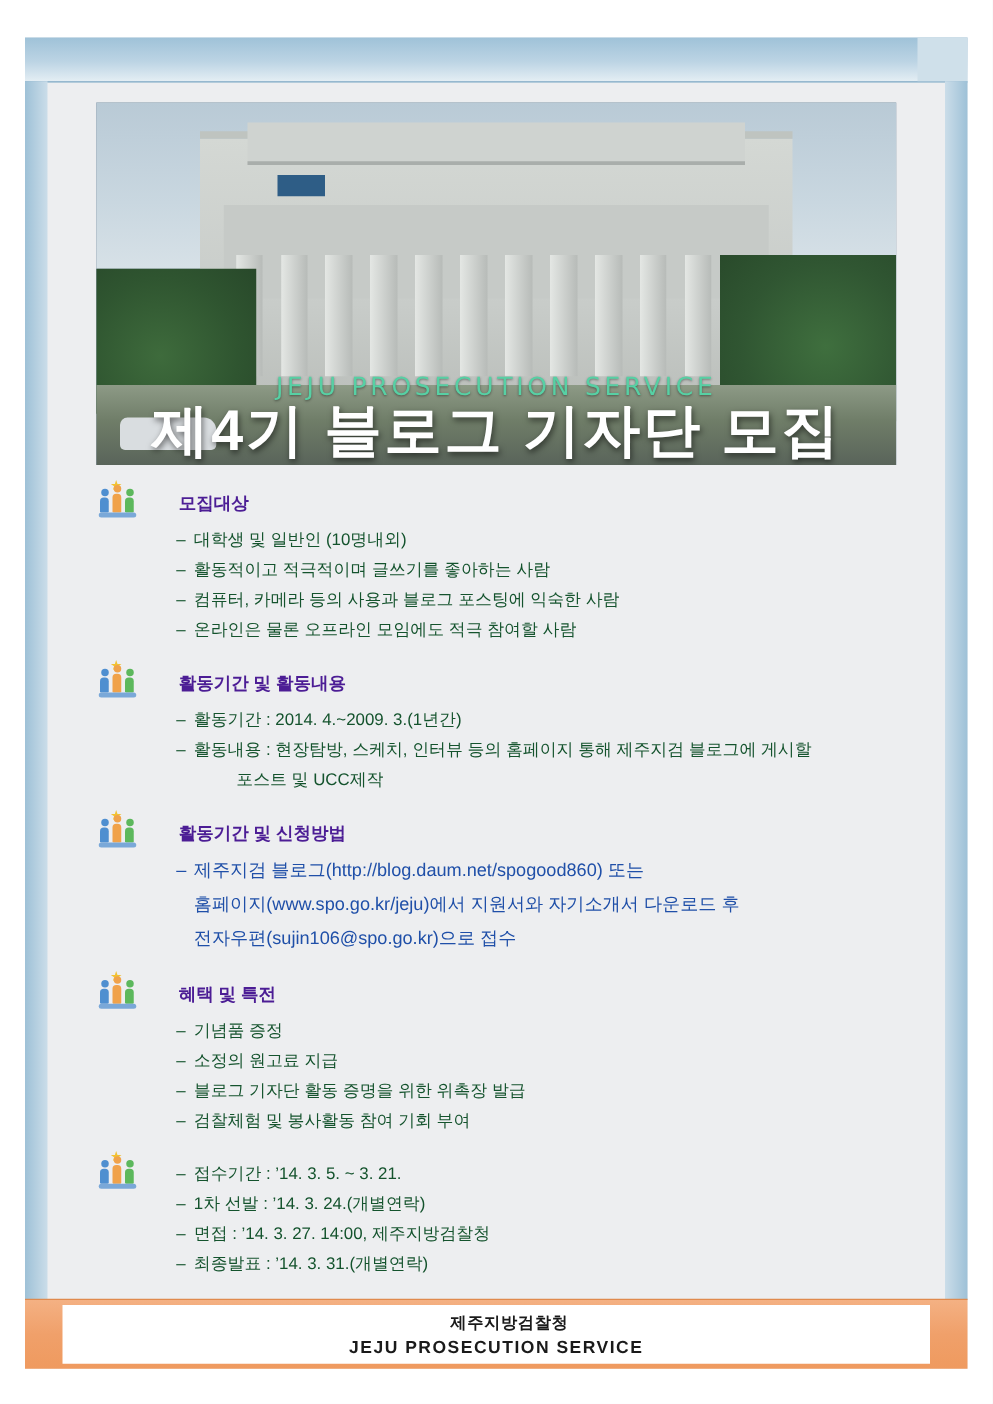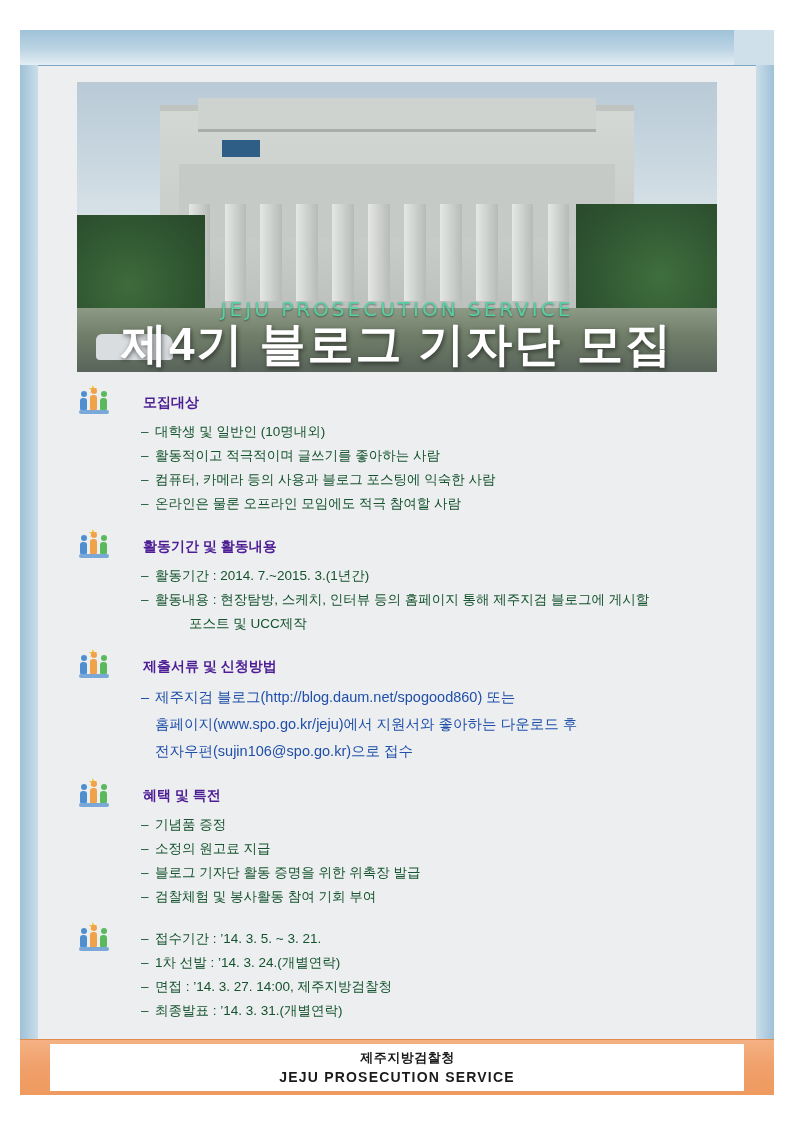--- a/index.html
+++ b/index.html
@@ -370,38 +370,38 @@
     <div class="section">
       <div class="sec-icon">
         <span class="star">★</span>
         <span class="p p1"></span>
           <span class="p p2"></span>
           <span class="p p3"></span>
         <span class="bar"></span>
       </div>
       <div class="sec-title">활동기간 및 활동내용</div>
       <ul class="items">
-        <li><span class="dash">–</span><span>활동기간 : 2014. 7.~2015. 3.(1년간)</span></li>
+        <li><span class="dash">–</span><span>활동기간 : 2014. 4.~2009. 3.(1년간)</span></li>
         <li><span class="dash">–</span><span>활동내용 : 현장탐방, 스케치, 인터뷰 등의 홈페이지 통해 제주지검 블로그에 게시할</span></li>
         <li class="cont"><span>포스트 및 UCC제작</span></li>
       </ul>
     </div>
 
     <div class="section">
       <div class="sec-icon">
         <span class="star">★</span>
         <span class="p p1"></span>
           <span class="p p2"></span>
           <span class="p p3"></span>
         <span class="bar"></span>
       </div>
-      <div class="sec-title">제출서류 및 신청방법</div>
+      <div class="sec-title">활동기간 및 신청방법</div>
       <ul class="items">
         <li class="blue"><span class="dash">–</span><span>제주지검 블로그(http://blog.daum.net/spogood860) 또는</span></li>
-        <li class="blue"><span class="dash"></span><span>홈페이지(www.spo.go.kr/jeju)에서 지원서와 좋아하는 다운로드 후</span></li>
+        <li class="blue"><span class="dash"></span><span>홈페이지(www.spo.go.kr/jeju)에서 지원서와 자기소개서 다운로드 후</span></li>
         <li class="blue"><span class="dash"></span><span>전자우편(sujin106@spo.go.kr)으로 접수</span></li>
       </ul>
     </div>
 
     <div class="section">
       <div class="sec-icon">
         <span class="star">★</span>
         <span class="p p1"></span>
           <span class="p p2"></span>
           <span class="p p3"></span>

